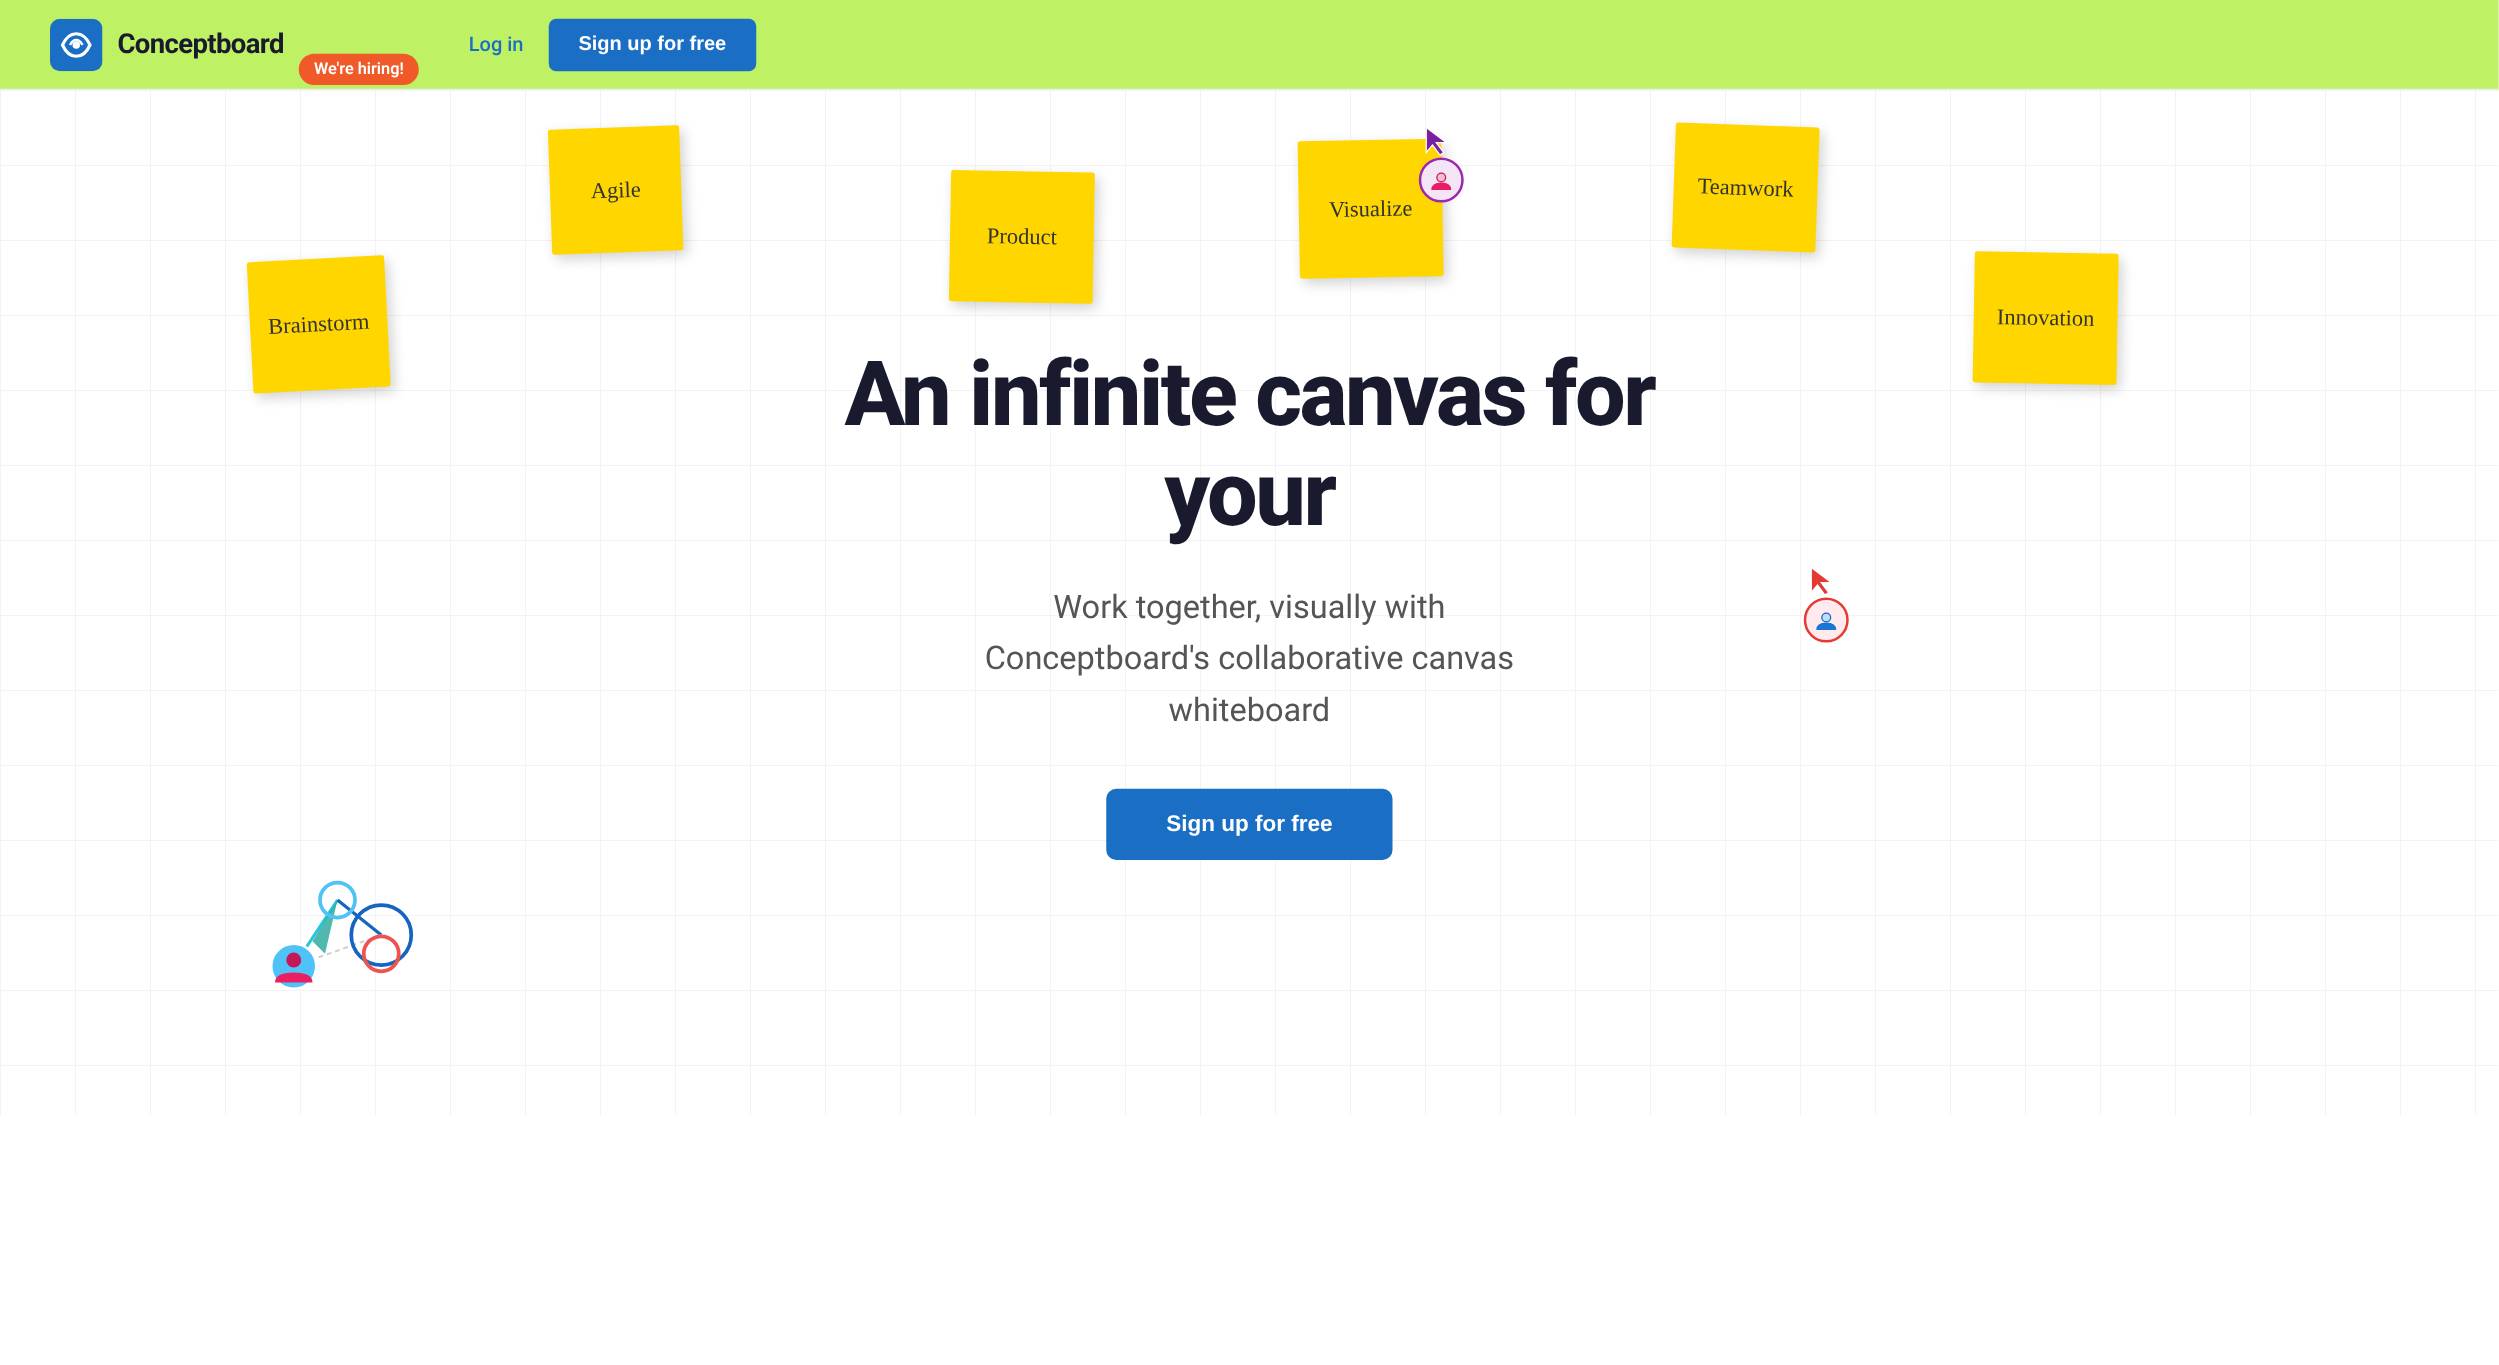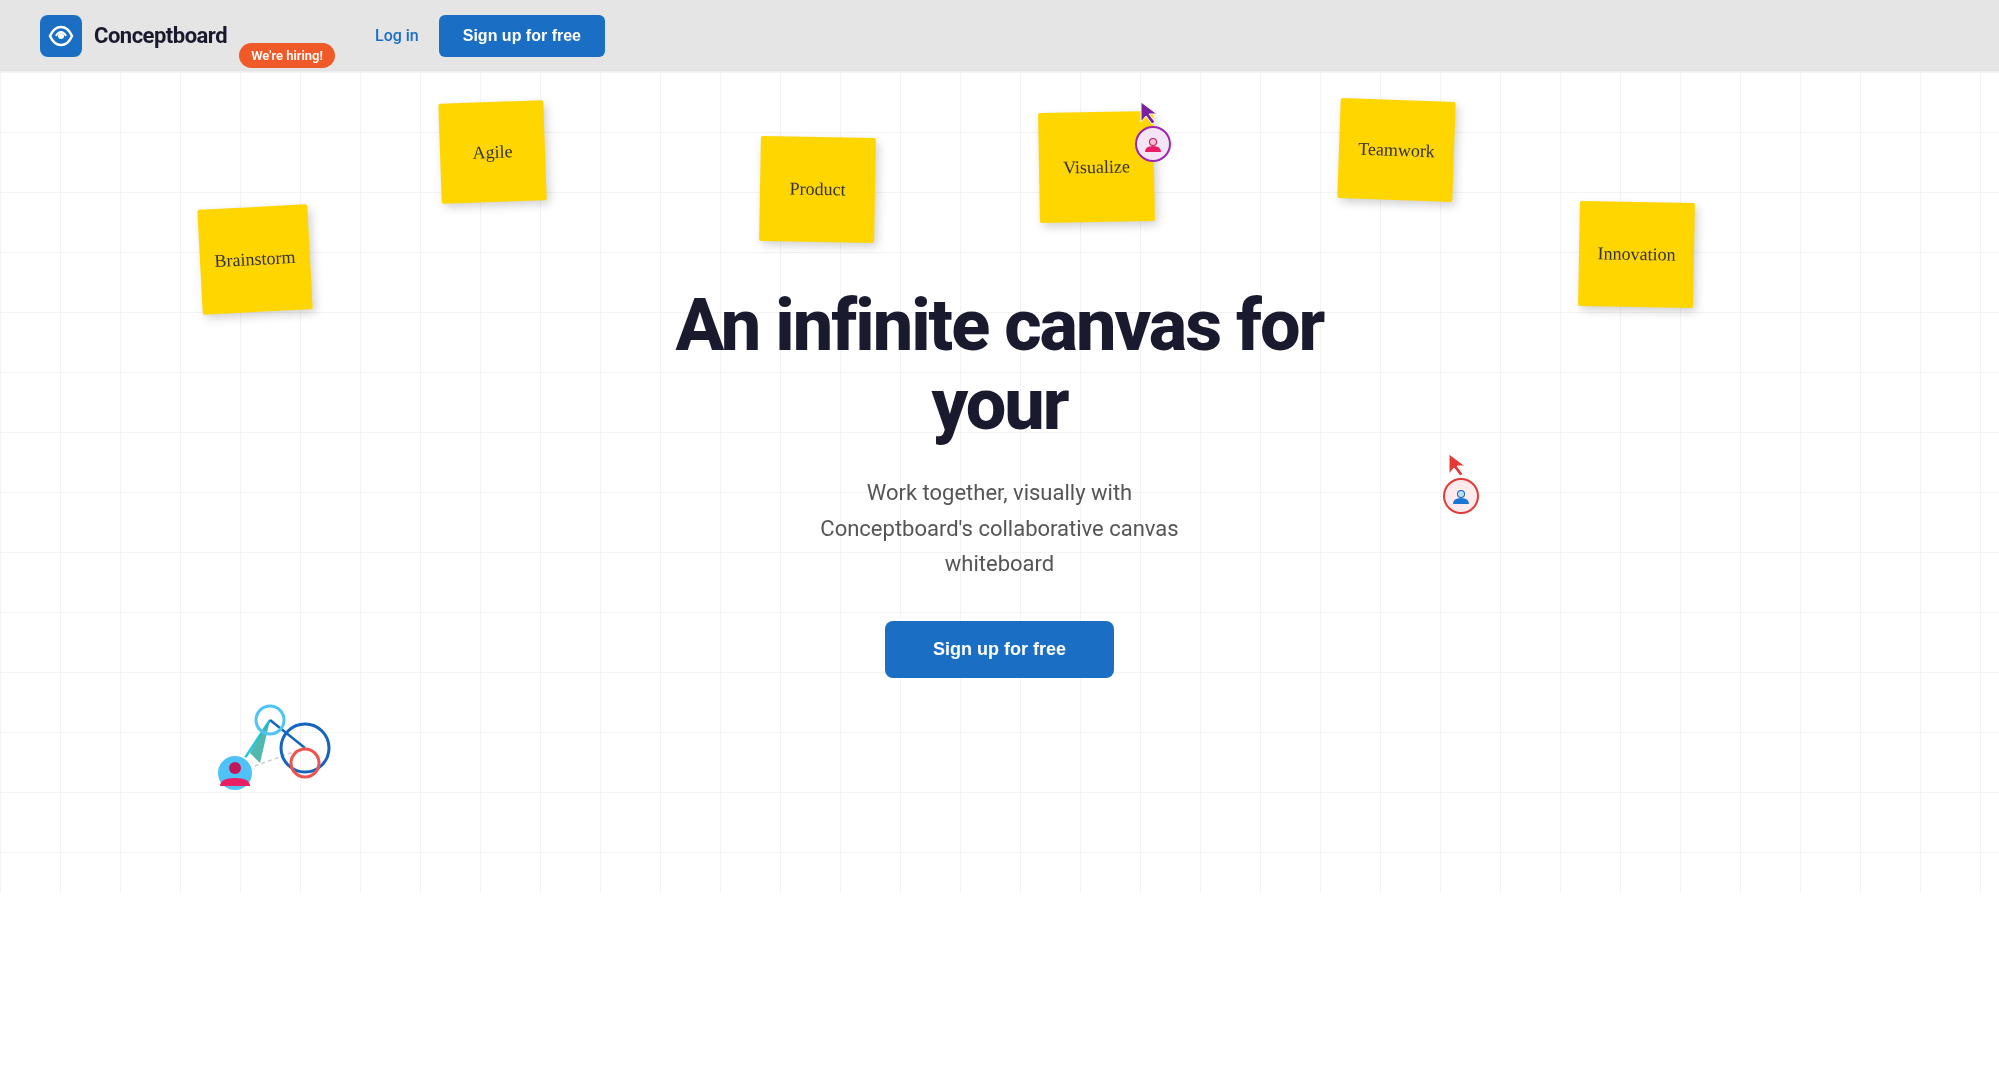--- a/index.html
+++ b/index.html
@@ -7,21 +7,21 @@
 
     
     .navbar {
       display: flex;
       align-items: center;
       padding: 0 40px;
       height: 72px;
       border-bottom: 1px solid #eee;
       position: relative;
       z-index: 10;
-      background: #e5e5e5;
+      background: #bef264;
     }
     .logo-area {
       display: flex;
       align-items: center;
       gap: 12px;
       margin-right: 40px;
     }
     .logo-icon {
       width: 42px;
       height: 42px;
@@ -112,21 +112,21 @@
     }
     .hero-title {
       font-size: 72px;
       font-weight: 800;
       color: #1a1a2e;
       line-height: 1.1;
       margin-bottom: 31px;
       letter-spacing: -2px;
     }
     .hero-subtitle {
-      font-size: 22px;
+      font-size: 26px;
       color: #555;
       line-height: 1.6;
       margin-bottom: 40px;
     }
     .hero-cta {
       background: #1a6fc4;
       color: #fff;
       font-size: 18px;
       font-weight: 700;
       padding: 18px 48px;

